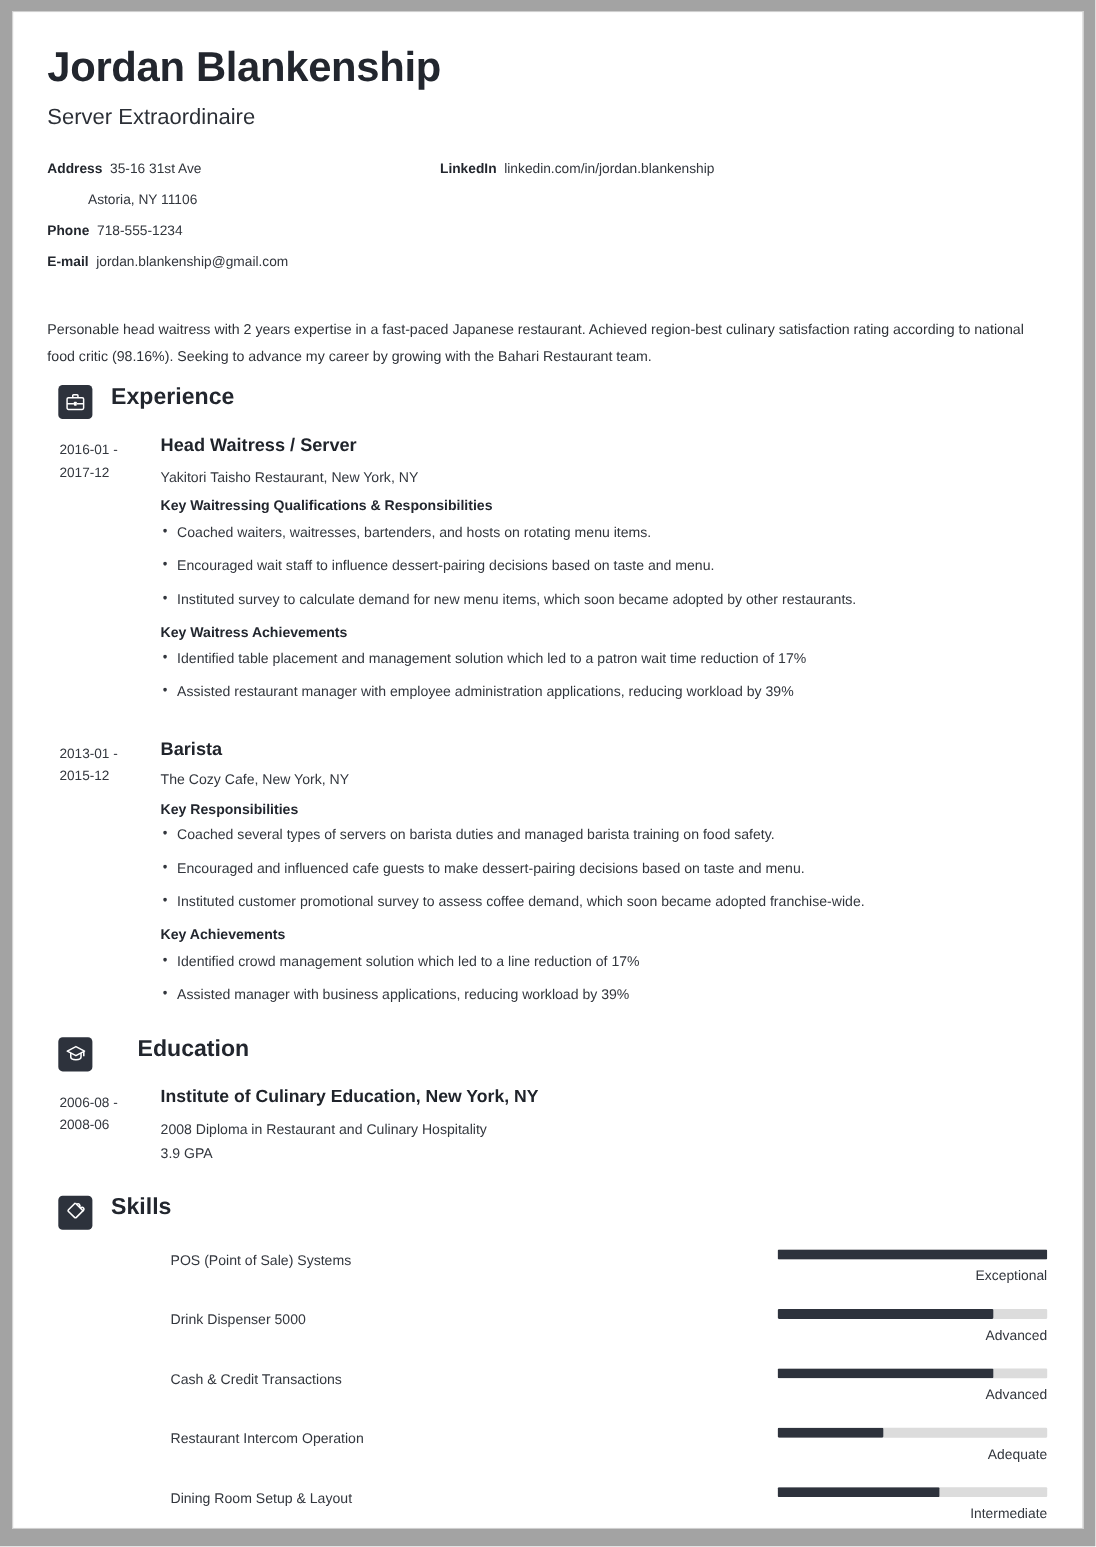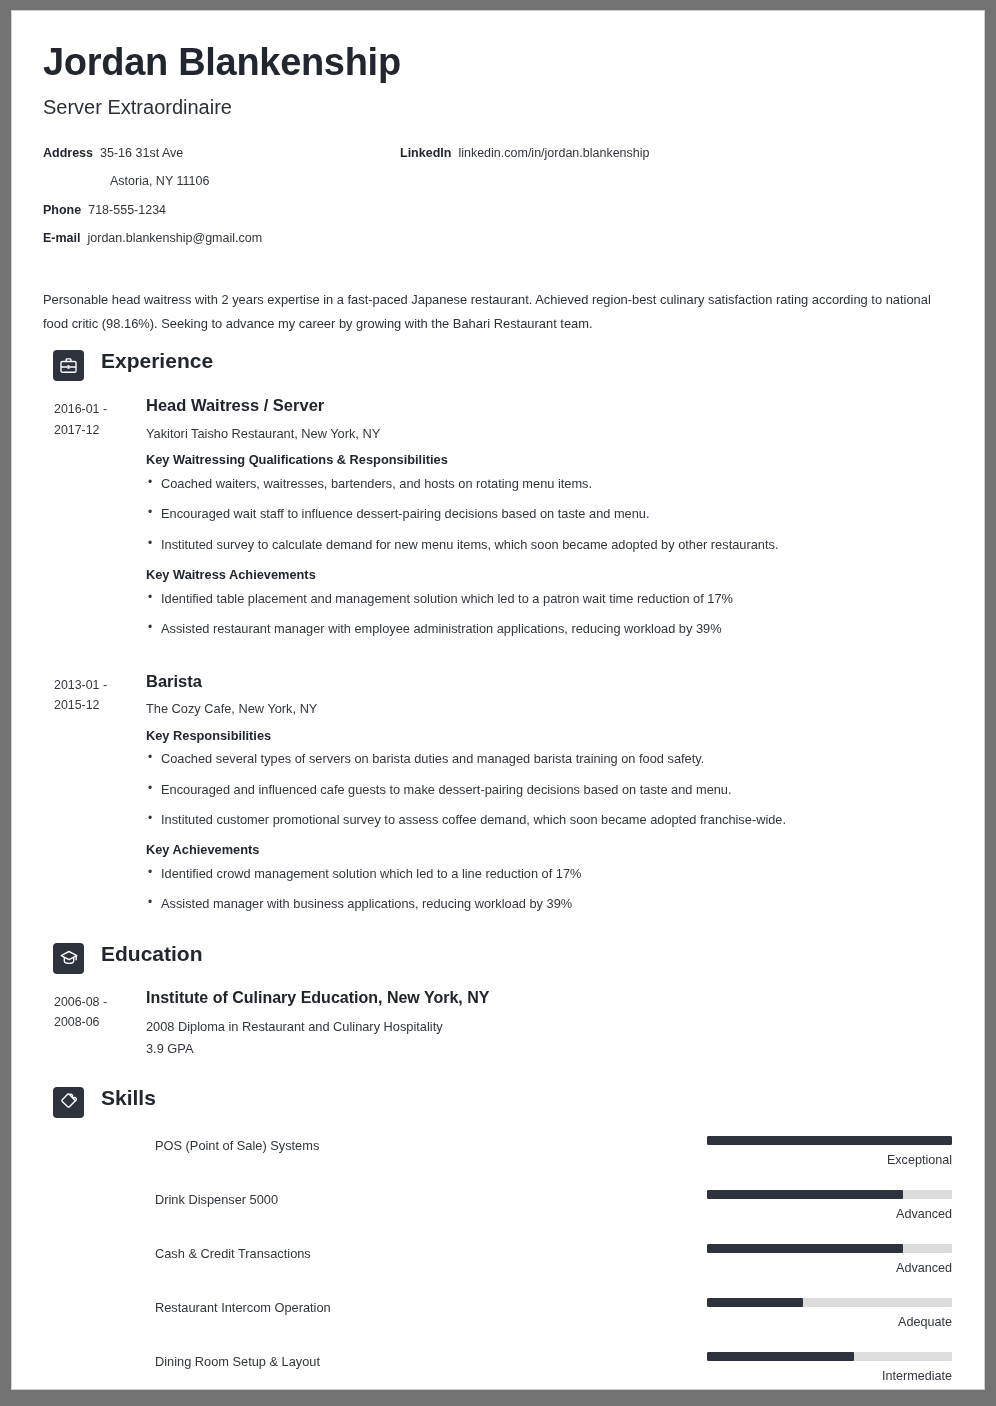--- a/index.html
+++ b/index.html
@@ -4,21 +4,21 @@
 <style>
   * { box-sizing: border-box; }
   html, body {
     margin: 0; padding: 0;
     background: #ffffff;
     font-family: "Liberation Sans", sans-serif;
   }
   .screen {
     width: 996px; height: 1406px;
     position: relative;
-    background: #737373;
+    background: #a3a3a3;
     overflow: hidden;
   }
   .page {
     position: absolute;
     left: 11px; top: 10px;
     width: 974px; height: 1380px;
     background: #ffffff;
     border: 1px solid #cfcfcf;
     overflow: hidden;
   }
@@ -65,21 +65,21 @@
   }
   .c-val {
     font-size: 12.5px;
     color: #32363d;
     margin-left: 7px;
     white-space: nowrap;
   }
   .c-val2 {
     font-size: 12.5px;
     color: #32363d;
-    margin-left: 67px;
+    margin-left: 37px;
     white-space: nowrap;
     line-height: 1.55;
   }
 
   
   .summary {
     margin-top: 31px;
     font-size: 12.9px;
     line-height: 1.85;
     color: #2e3238;
@@ -314,21 +314,21 @@
             </ul>
             <div class="group-label">Key Achievements</div>
             <ul class="bullets">
               <li>Identified crowd management solution which led to a line reduction of 17%</li>
               <li>Assisted manager with business applications, reducing workload by 39%</li>
             </ul>
           </div>
         </div>
       </div>
 
-      <div class="section-head" style="margin-top:18px;">
+      <div class="section-head" style="margin-top:18px;gap:24px;">
         <div class="sec-icon">
           <svg width="20" height="20" viewBox="0 0 24 24" fill="none" stroke="#ffffff" stroke-width="1.7" stroke-linejoin="round">
             <path d="M12 4.2 2.6 9.1 12 14l9.4-4.9L12 4.2z"></path>
             <path d="M6.4 11.2v4.3c0 1.6 2.5 2.9 5.6 2.9s5.6-1.3 5.6-2.9v-4.3"></path>
             <path d="M20.6 9.5v5.3"></path>
           </svg>
         </div>
         <div class="sec-title">Education</div>
       </div>
 

